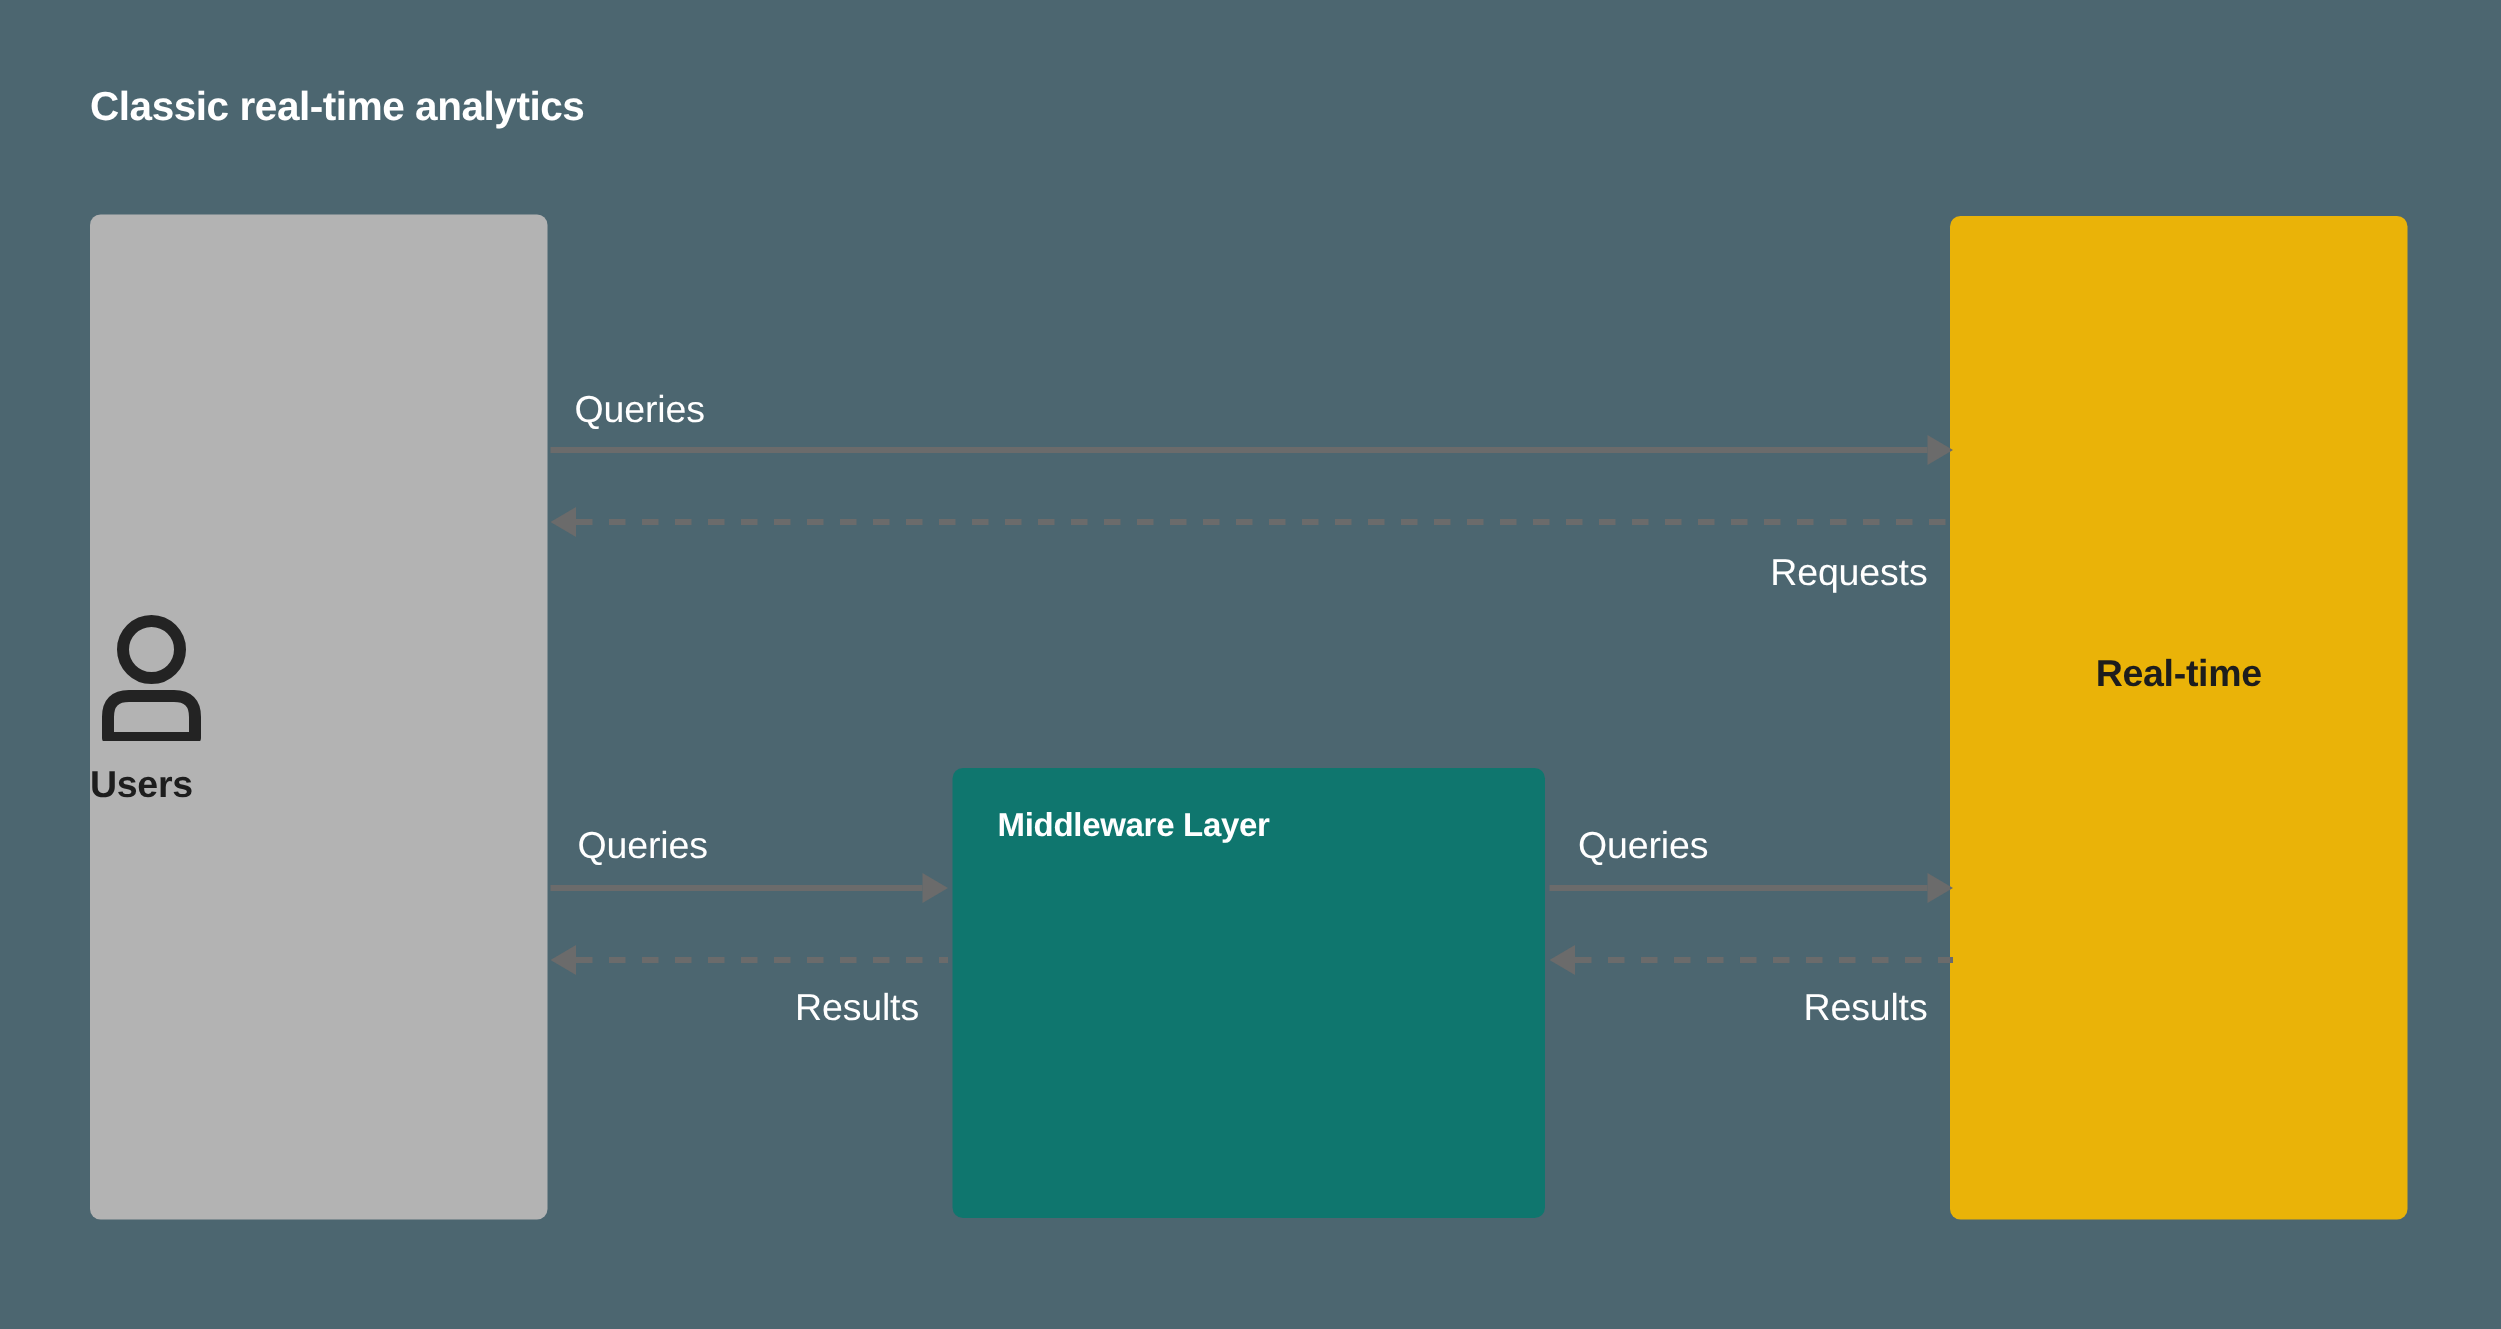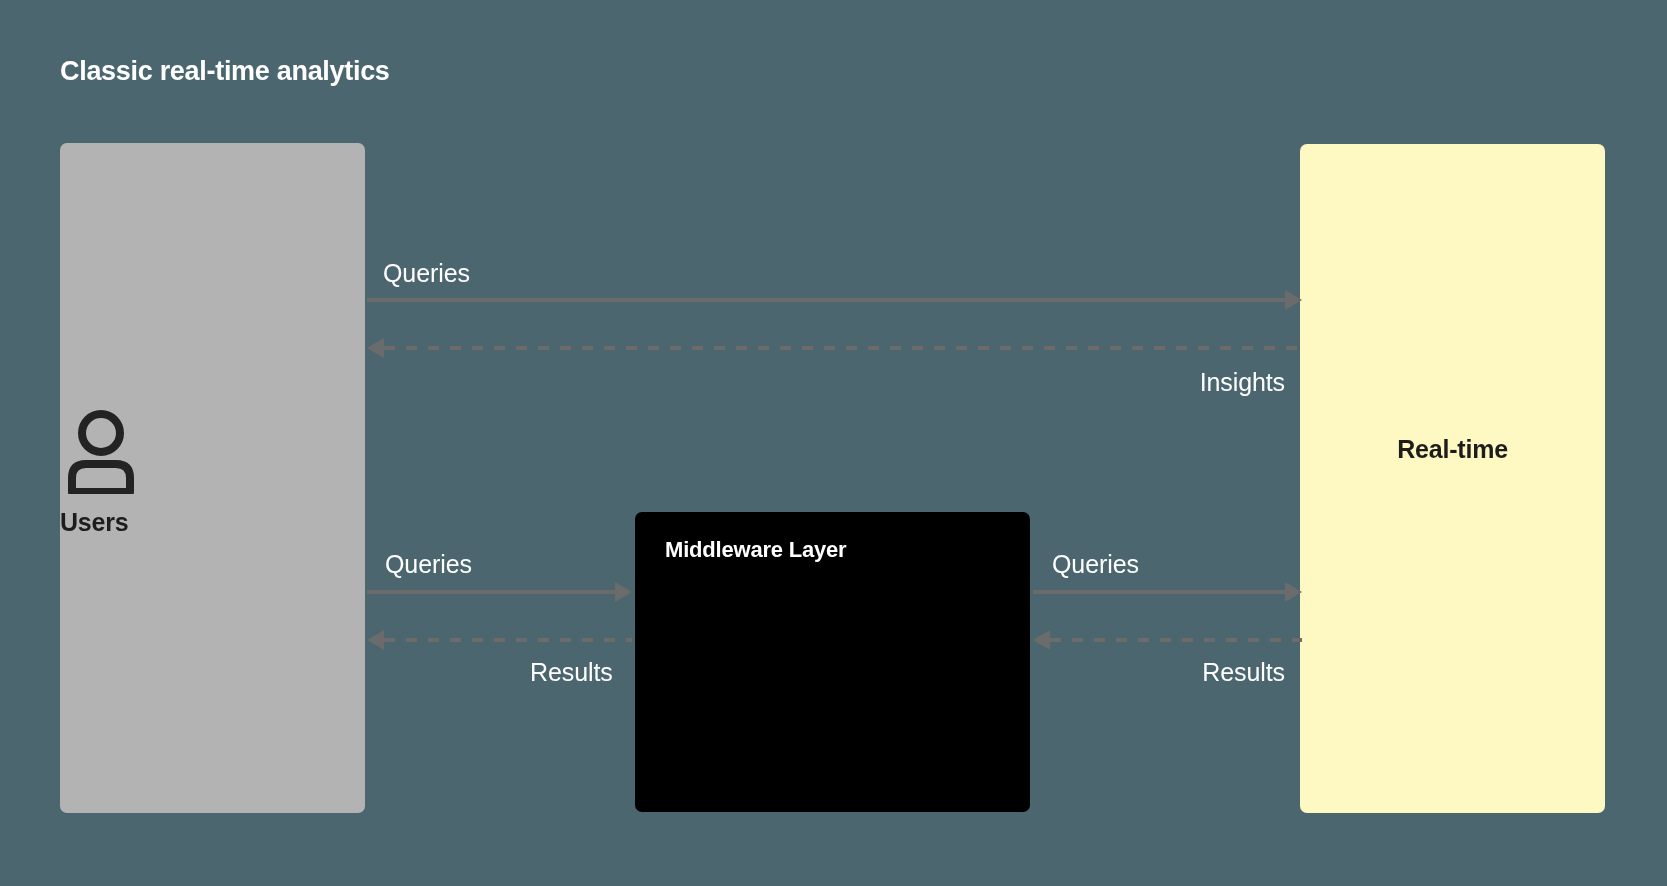--- a/index.html
+++ b/index.html
@@ -43,28 +43,28 @@
     top: 143px;
     width: 305px;
     height: 670px;
     background: #b3b3b3;
   }
   .node-middleware {
     left: 635px;
     top: 512px;
     width: 395px;
     height: 300px;
-    background: #000000;
+    background: #0f766e;
   }
   .node-database {
     left: 1300px;
     top: 144px;
     width: 305px;
     height: 669px;
-    background: #fef9c3;
+    background: #eab308;
   }
 
   
   .users-inner {
     position: absolute;
     left: 0;
     top: 265px;
     width: 100%;
   }
   .user-icon {
@@ -167,21 +167,21 @@
     </svg>
   </div>
   <div class="edge-label lbl-queries-top">Queries</div>
 
   <div class="edge" style="left:367px; top:338px; width:935px;">
     <svg width="935" height="20" viewBox="0 0 935 20">
       <line x1="17" y1="10" x2="935" y2="10" stroke="#6b6b6b" stroke-width="4" stroke-dasharray="11 11"></line>
       <path d="M17 0 L0 10 L17 20 Z" fill="#6b6b6b"></path>
     </svg>
   </div>
-  <div class="edge-label right-align lbl-insights">Insights</div>
+  <div class="edge-label right-align lbl-insights">Requests</div>
 
   <div class="edge" style="left:367px; top:582px; width:265px;">
     <svg width="265" height="20" viewBox="0 0 265 20">
       <line x1="0" y1="10" x2="248" y2="10" stroke="#6b6b6b" stroke-width="4"></line>
       <path d="M248 0 L265 10 L248 20 Z" fill="#6b6b6b"></path>
     </svg>
   </div>
   <div class="edge-label lbl-requests">Queries</div>
 
   <div class="edge" style="left:367px; top:630px; width:265px;">

